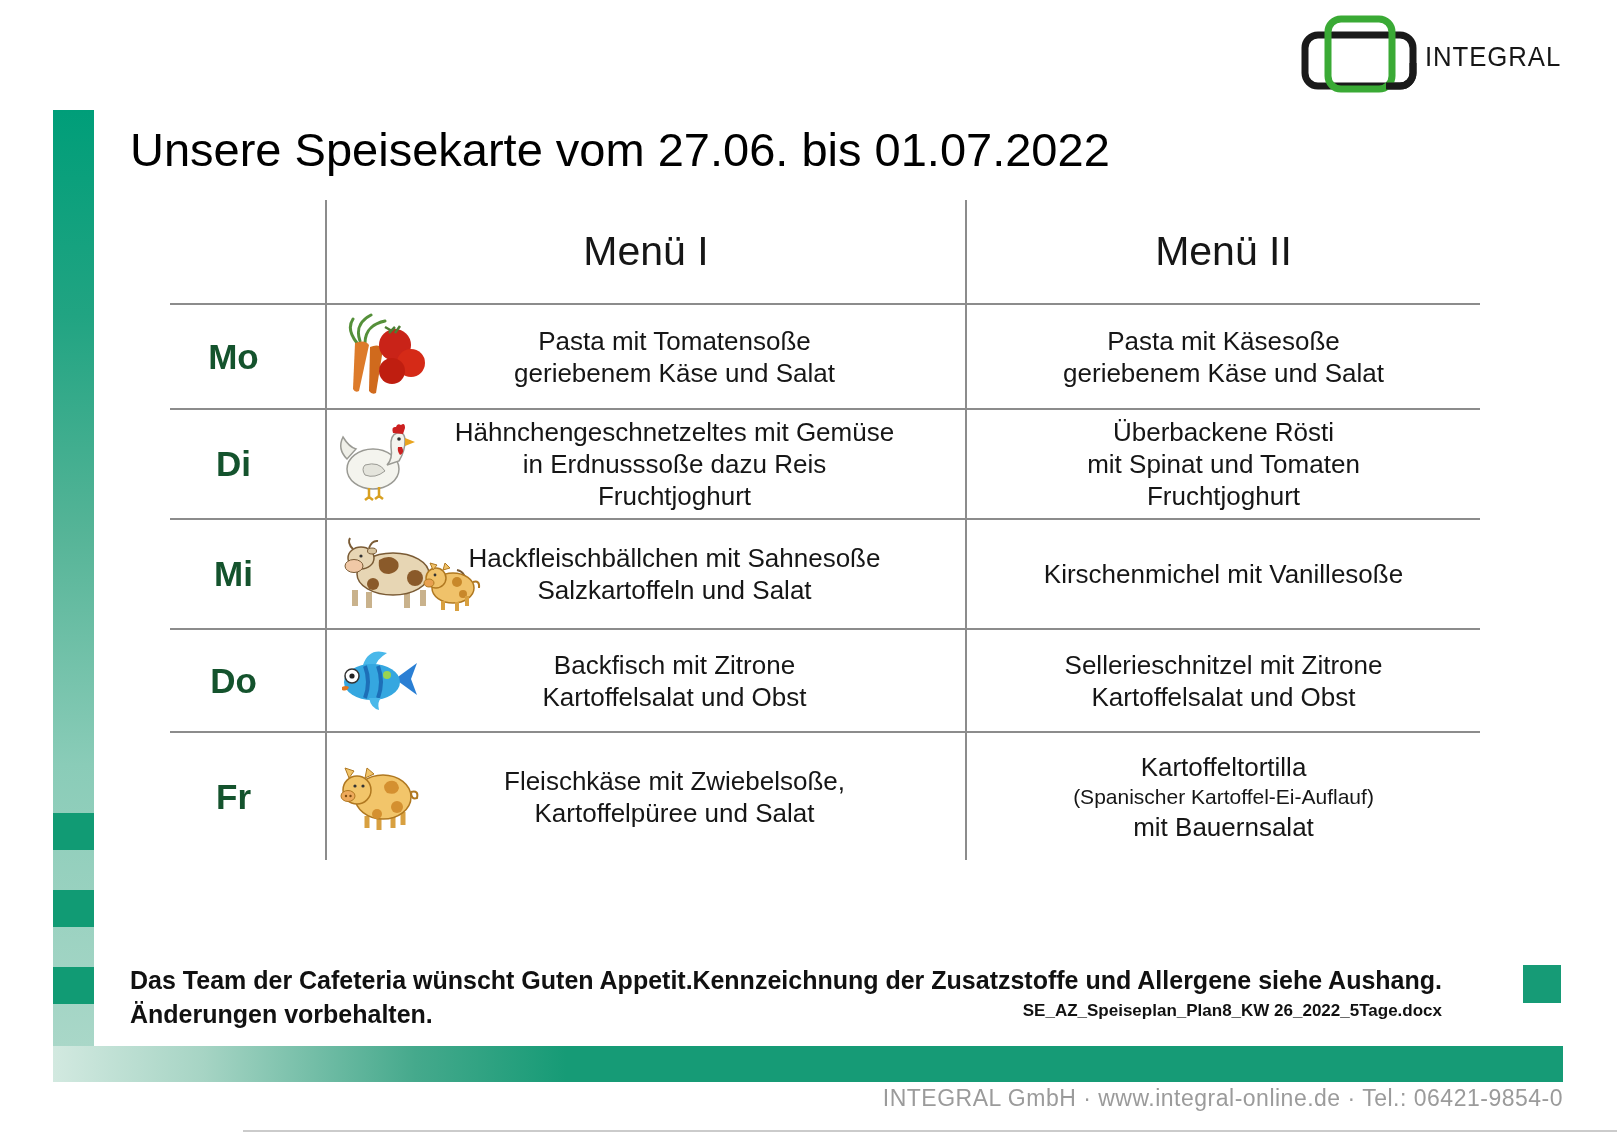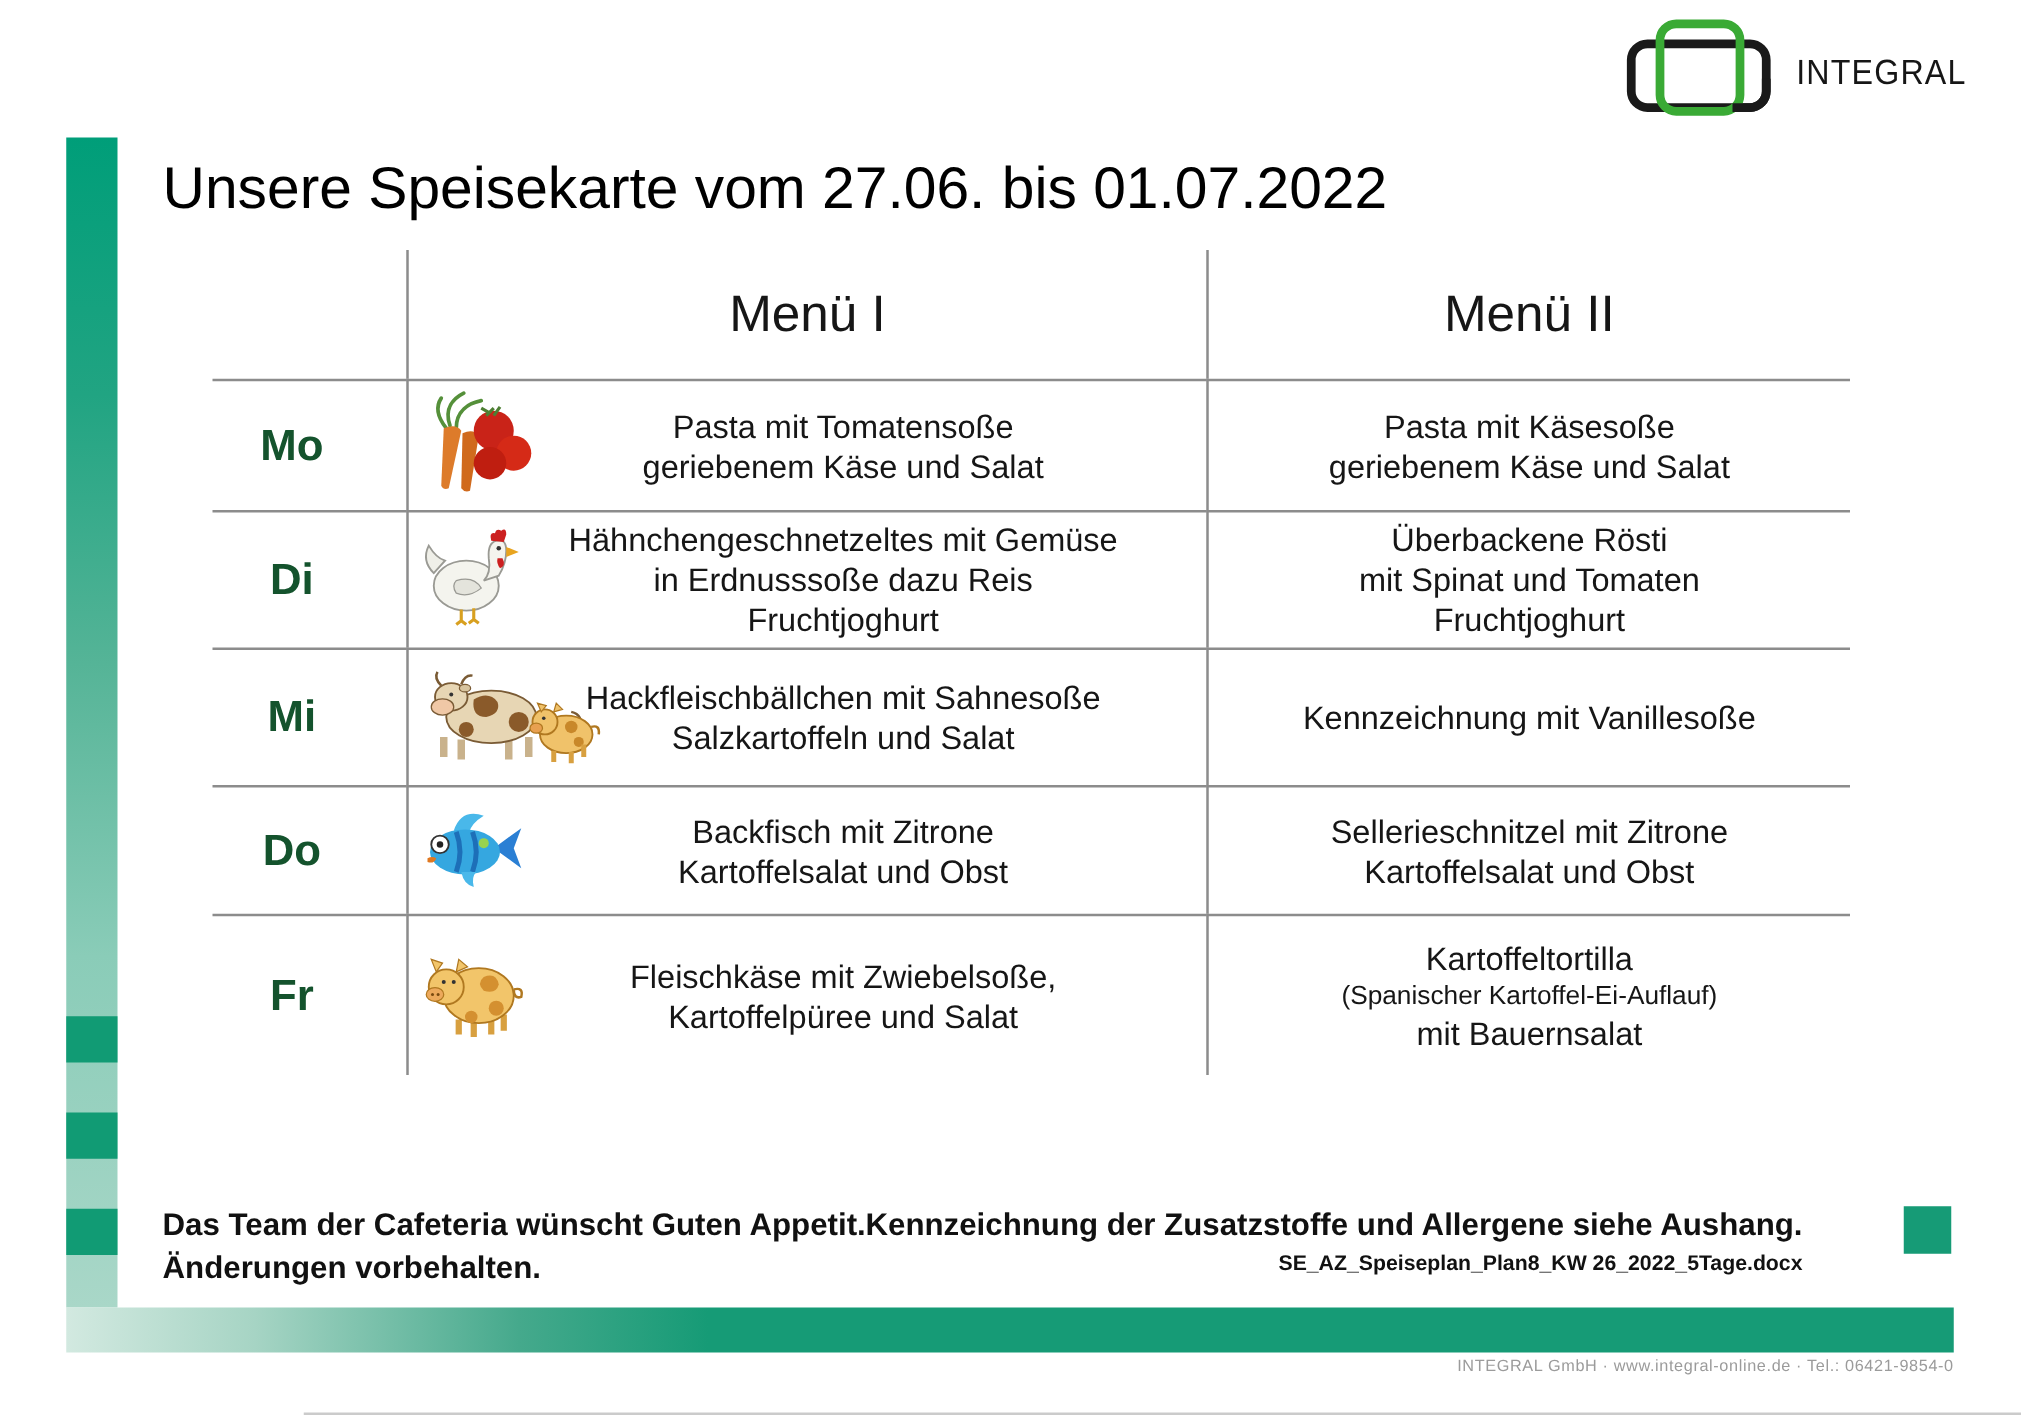--- a/index.html
+++ b/index.html
@@ -13,21 +13,21 @@
     background:linear-gradient(to bottom,#009e79 0%,#21a482 22%,#55b497 45%,#8accb8 70%,#a9d7c8 100%);
   }
   .vbar .sq{position:absolute;left:0;width:41px;height:37px;background:#119b74;}
   .hbar{
     position:absolute;left:53px;top:1046px;width:1510px;height:36px;
     background:linear-gradient(to right,#d2e9e0 0%,#a6d4c4 10%,#45a98c 24%,#169b76 34%,#169b76 100%);
   }
   .corner-sq{position:absolute;left:1523px;top:965px;width:38px;height:38px;background:#169b76;}
   .bottom-rule{position:absolute;left:243px;top:1130px;width:1374px;height:2px;background:#cbcbcb;}
   
-  .logo{position:absolute;left:1300px;top:14px;display:flex;align-items:center;gap:12px;}
+  .logo{position:absolute;left:1300px;top:14px;display:flex;align-items:center;gap:0;}
   .logo-text{font-size:28px;letter-spacing:1px;color:#161616;font-weight:500;transform:scaleX(.92);transform-origin:left center;}
   
   .title{
     position:absolute;left:130px;top:122px;width:1320px;text-align:left;
     font-size:47px;color:#000000;
   }
   
   .menu-table{
     position:absolute;left:170px;top:200px;width:1310px;
     display:grid;grid-template-columns:155px 640px 515px;
@@ -42,21 +42,21 @@
   .mline{font-size:26px;line-height:32px;color:#161616;}
   .mline.small{font-size:21px;line-height:28px;}
   .food-icon{position:absolute;left:8px;top:50%;transform:translateY(-50%);}
   
   .team-note{position:absolute;left:130px;top:963px;font-size:25px;font-weight:bold;line-height:34px;color:#111;}
   .allergen-note{position:absolute;left:672px;top:963px;width:770px;text-align:right;}
   .allergen-note .big{font-size:25px;font-weight:bold;line-height:34px;color:#111;}
   .allergen-note .file{font-size:17px;font-weight:bold;margin-top:4px;color:#111;}
   .company-footer{
     position:absolute;left:0;top:1085px;width:1563px;text-align:right;
-    font-size:13px;color:#9b9b9b;letter-spacing:.5px;
+    font-size:23px;color:#9b9b9b;letter-spacing:.5px;
   }
 </style>
 </head>
 <body>
 
 <div class="page">
 
   <div class="vbar">
     <div class="sq" style="top:703px"></div>
     <div class="sq" style="top:780px"></div>
@@ -154,21 +154,21 @@
           <circle cx="100" cy="47" r="1.4" fill="#333"></circle>
           <path d="M98 42 l-3 -7 l7 2 Z M108 42 l2 -7 l5 5 Z" fill="#f0c26a" stroke="#b07820"></path>
           <path d="M108 73 l0 9 M122 74 l0 9 M132 68 l0 10" stroke="#d8a040" stroke-width="4"></path>
           <path d="M138 54 q7 -2 6 6" stroke="#b07820" stroke-width="2" fill="none"></path>
         </svg>
       </span>
       <div class="mline">Hackfleischbällchen mit Sahnesoße</div>
       <div class="mline">Salzkartoffeln und Salat</div>
     </div>
     <div class="cell bt bl">
-      <div class="mline">Kennzeichnung mit Vanillesoße</div>
+      <div class="mline">Kirschenmichel mit Vanillesoße</div>
     </div>
 
     <div class="cell bt day">Do</div>
     <div class="cell bt bl m1">
       <span class="food-icon">
         <svg width="86" height="72" viewBox="0 0 86 72">
           <path d="M60 36 L82 20 L76 36 L82 52 Z" fill="#2a7fd4"></path>
           <path d="M28 22 Q34 4 52 10 Q42 16 40 24 Z" fill="#49b8ea"></path>
           <ellipse cx="37" cy="39" rx="28" ry="18" fill="#35a7e0"></ellipse>
           <path d="M30 23 q6 16 0 32 M43 23 q6 16 0 32" stroke="#1d6fb8" stroke-width="4" fill="none"></path>

